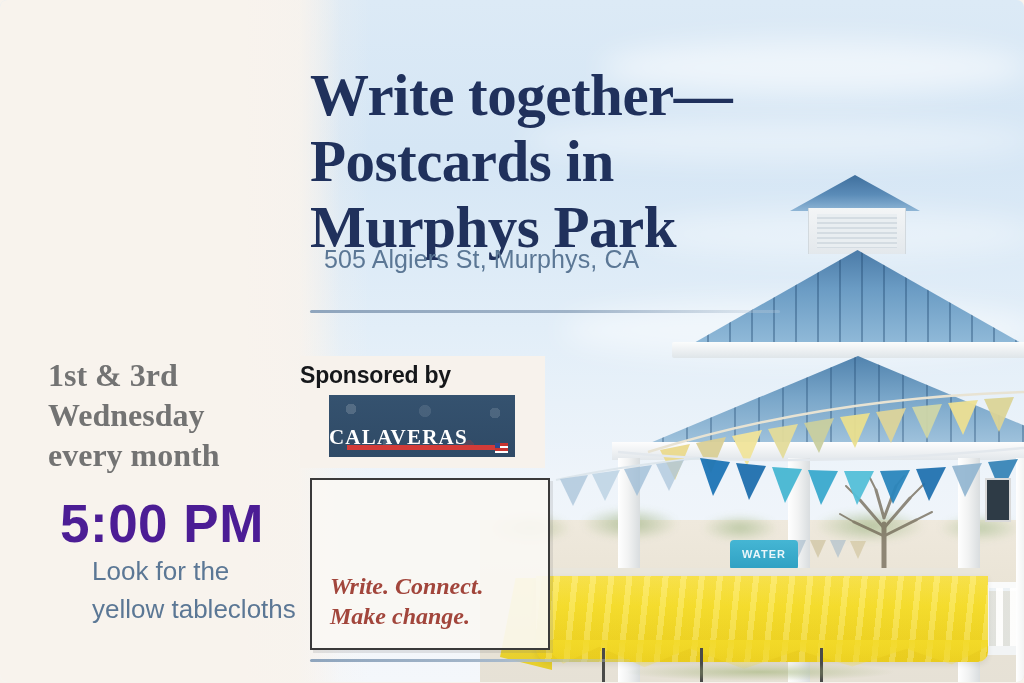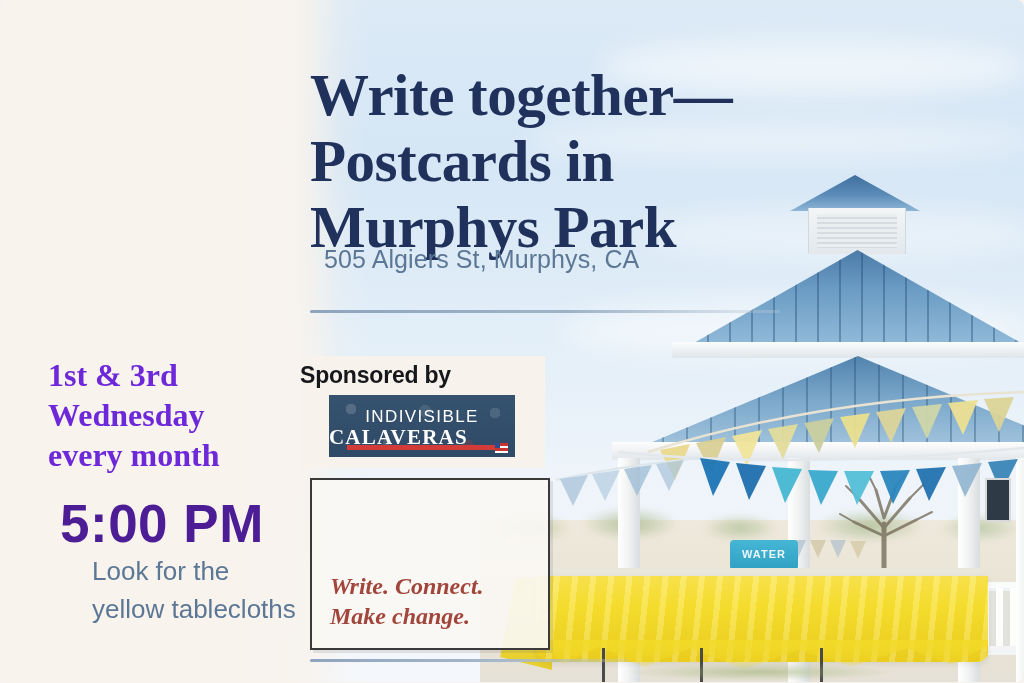--- a/index.html
+++ b/index.html
@@ -226,21 +226,21 @@
     background:linear-gradient(90deg,#8fa5bd 0%, #a6b8cb 60%, rgba(200,212,224,.2) 100%);
     border-radius:2px;
   }
 
   .schedule{
     position:absolute;left:48px;top:355px;width:250px;
     font-family:"Liberation Serif", serif;
     font-weight:bold;
     font-size:32px;
     line-height:1.25;
-    color:#6d28d9;
+    color:#737373;
   }
   .timeBig{
     position:absolute;left:60px;top:493px;
     font-family:"Liberation Sans", sans-serif;
     font-weight:bold;
     font-size:53px;
     color:#4c1d95;
     letter-spacing:.5px;
   }
   .lookFor{
@@ -451,21 +451,20 @@
 
     <div class="lookFor">
       <span>Look for the</span><br>
       <span>yellow tablecloths</span>
     </div>
 
     <div class="sponsorWrap">
       <div class="sponsoredBy">Sponsored by</div>
       <div class="logoBox">
         <div class="logoTexture"></div>
-        <div class="logoInd">INDIVISIBLE</div>
         <div class="logoCal">CALAVERAS</div>
         <div class="logoRedBar"></div>
         <div class="logoFlag"></div>
       </div>
     </div>
 
     <div class="noteBox">
       <div class="noteLine2">
         <span>Write. Connect.</span><br>
         <span>Make change.</span>

